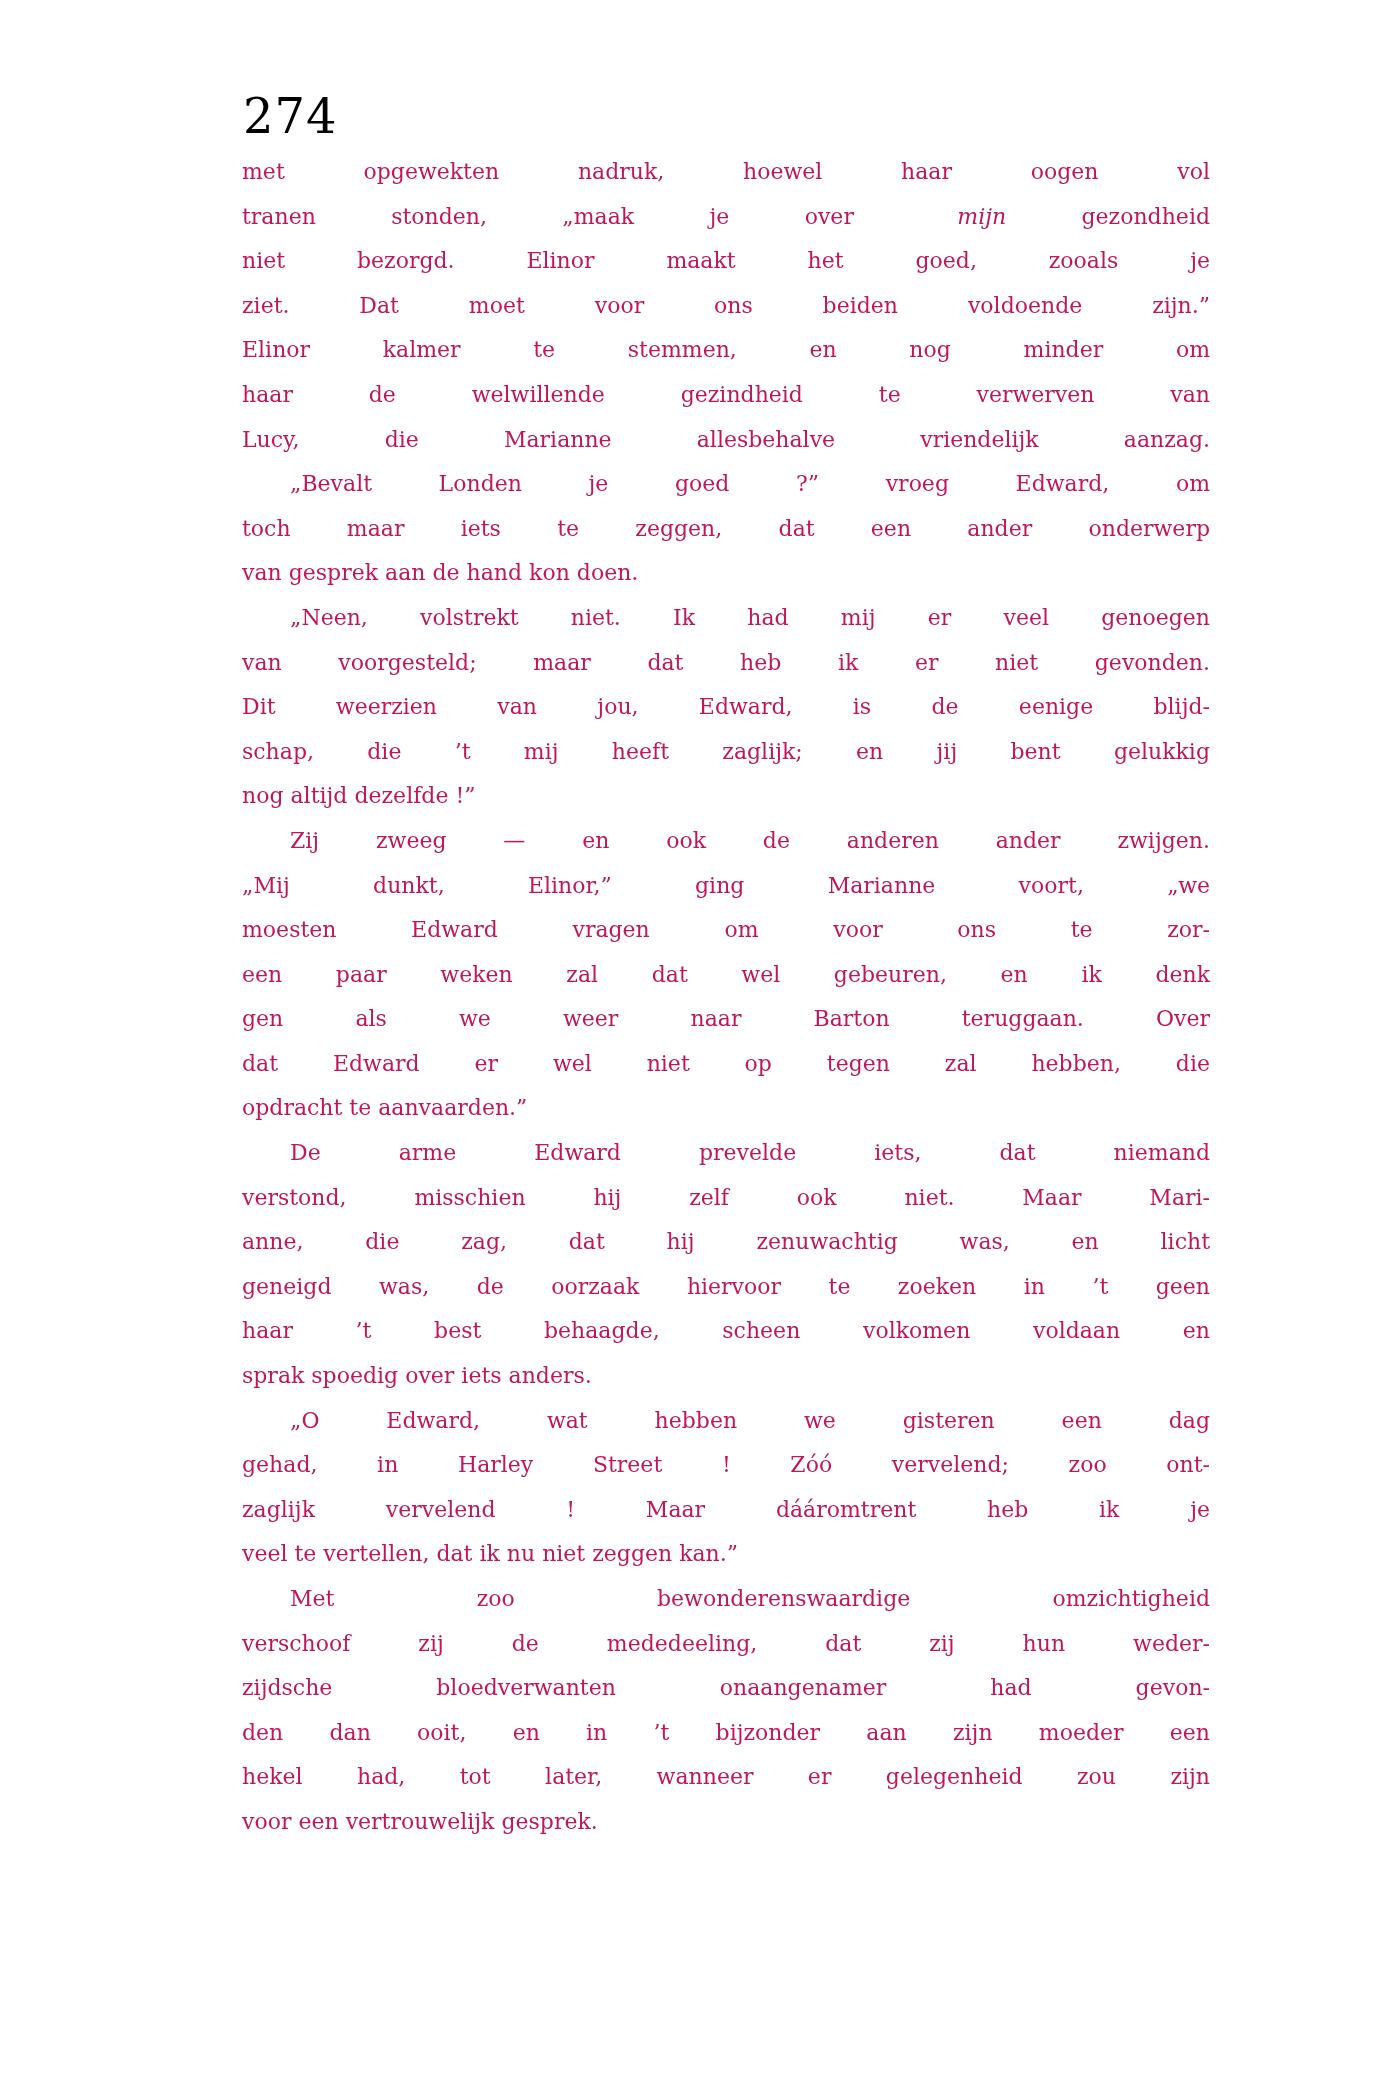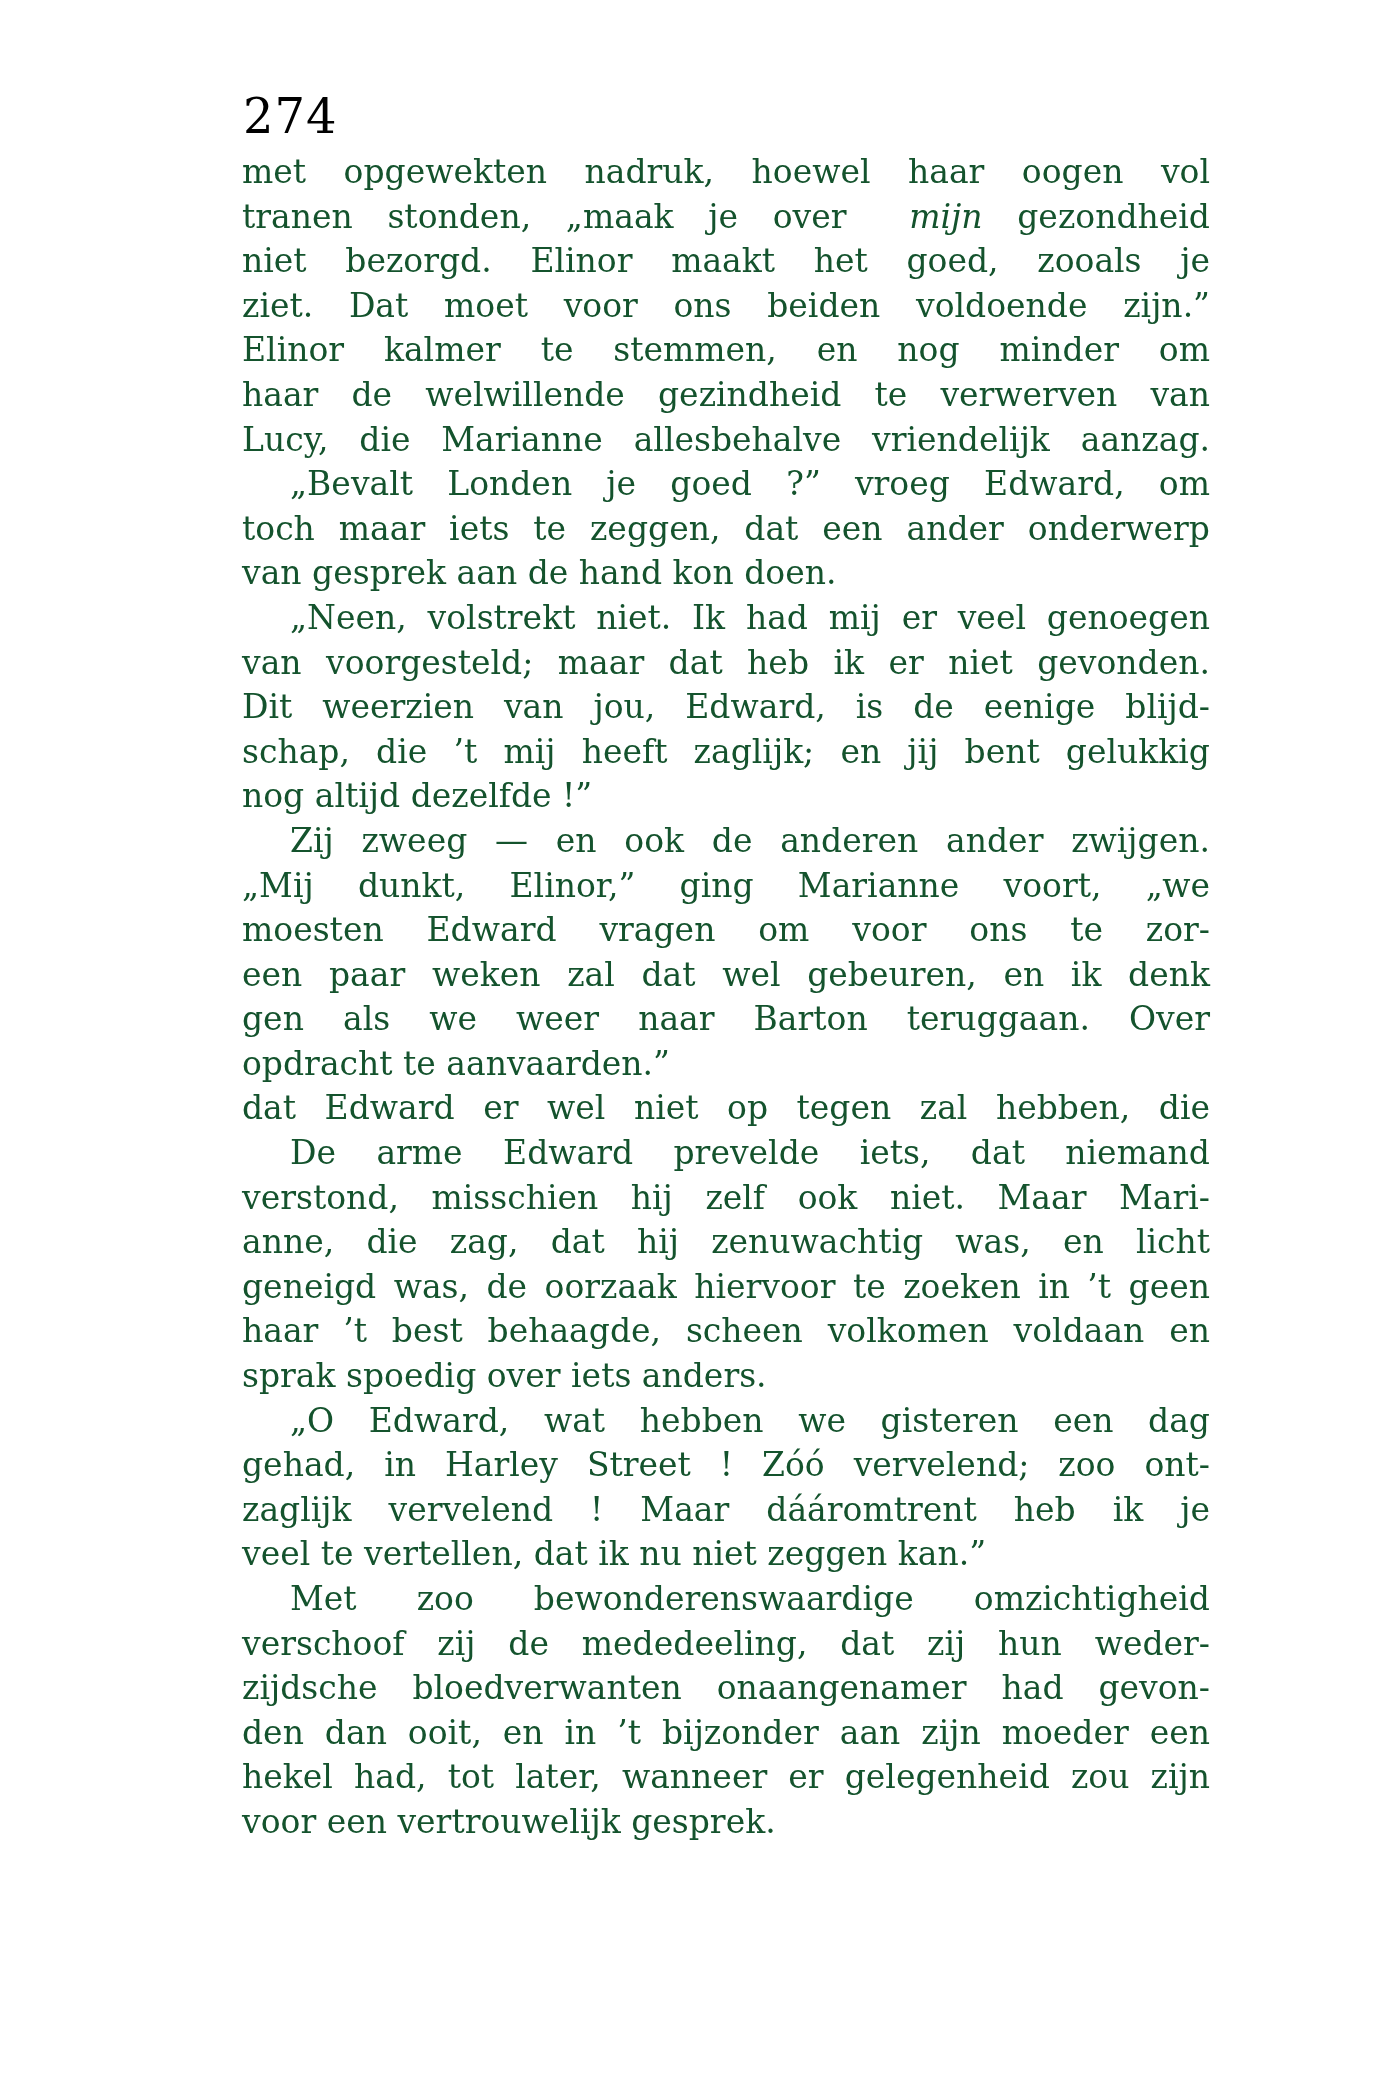--- a/index.html
+++ b/index.html
@@ -23,23 +23,23 @@
     font-size: 48px;
     line-height: 40px;
     letter-spacing: 1px;
     color: #000000;
   }
   .text-block {
     position: absolute;
     left: 242px;
     top: 150px;
     width: 968px;
-    font-size: 33px;
+    font-size: 22px;
     line-height: 44.6px;
-    color: #14532d;
+    color: #be185d;
   }
   .paragraph {
     margin: 0;
     padding: 0;
   }
   .line {
     text-align: justify;
     text-align-last: justify;
     text-justify: inter-word;
     min-height: 44.6px;
@@ -84,22 +84,22 @@
         <div class="line"><span>Dit weerzien van jou, Edward, is de eenige blijd-</span></div>
         <div class="line"><span>schap, die ’t mij heeft zaglijk; en jij bent gelukkig</span></div>
         <div class="line lastline"><span>nog altijd dezelfde !”</span></div>
       </div>
       <div class="paragraph">
         <div class="line indent"><span>Zij zweeg — en ook de anderen ander zwijgen.</span></div>
         <div class="line"><span>„Mij dunkt, Elinor,” ging Marianne voort, „we</span></div>
         <div class="line"><span>moesten Edward vragen om voor ons te zor-</span></div>
         <div class="line"><span>een paar weken zal dat wel gebeuren, en ik denk</span></div>
         <div class="line"><span>gen als we weer naar Barton teruggaan. Over</span></div>
+        <div class="line"><span>dat Edward er wel niet op tegen zal hebben, die</span></div>
         <div class="line lastline"><span>opdracht te aanvaarden.”</span></div>
-        <div class="line"><span>dat Edward er wel niet op tegen zal hebben, die</span></div>
       </div>
       <div class="paragraph">
         <div class="line indent"><span>De arme Edward prevelde iets, dat niemand</span></div>
         <div class="line"><span>verstond, misschien hij zelf ook niet. Maar Mari-</span></div>
         <div class="line"><span>anne, die zag, dat hij zenuwachtig was, en licht</span></div>
         <div class="line"><span>geneigd was, de oorzaak hiervoor te zoeken in ’t geen</span></div>
         <div class="line"><span>haar ’t best behaagde, scheen volkomen voldaan en</span></div>
         <div class="line lastline"><span>sprak spoedig over iets anders.</span></div>
       </div>
       <div class="paragraph">

